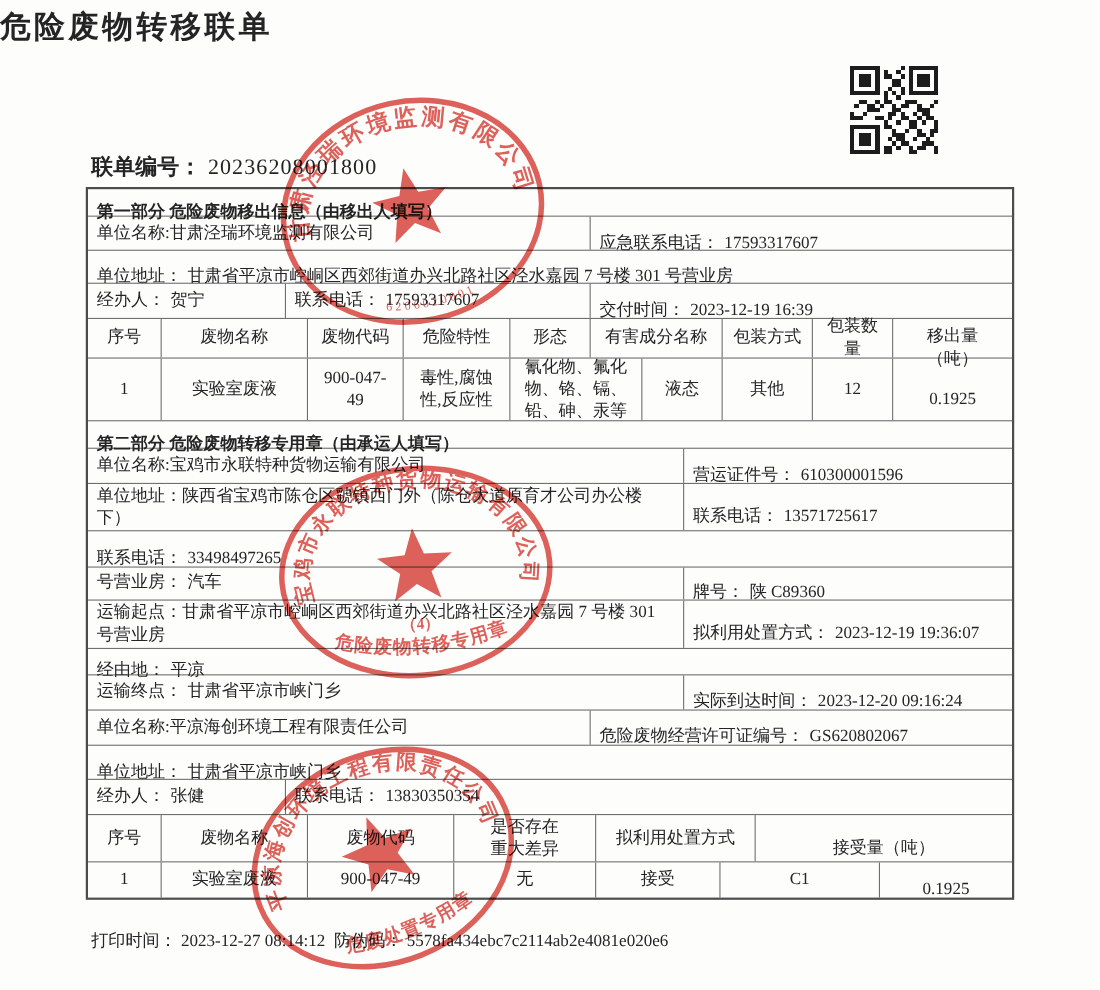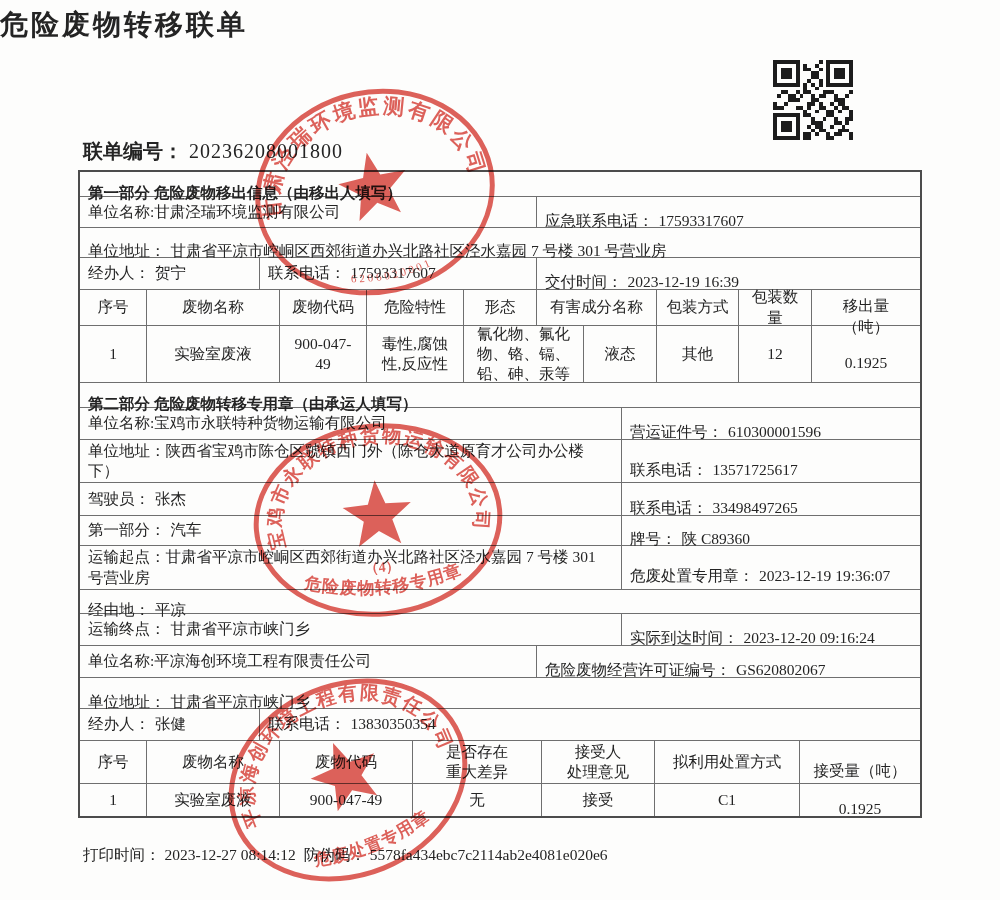--- a/index.html
+++ b/index.html
@@ -331,45 +331,41 @@
   <div class="row" style="height:43px">
     <div class="c" style="width:542px">
       <span><span class="lab">单位地址：</span><span>陕西省宝鸡市陈仓区虢镇西门外（陈仓大道原育才公司办公楼下）</span></span>
     </div>
     <div class="c grow">
       <span class="lab">联系电话：</span>
       <span class="val">13571725617</span>
     </div>
   </div>
   <div class="row" style="height:33px">
-    <div class="c" style="width:542px">
-      <span class="lab">驾驶员：</span>
-      <span class="val">张杰</span>
-    </div>
     <div class="c grow">
       <span class="lab">联系电话：</span>
       <span class="val">33498497265</span>
     </div>
   </div>
   <div class="row" style="height:30px">
     <div class="c" style="width:542px">
-      <span class="lab">第一部分：</span>
+      <span class="lab">号营业房：</span>
       <span class="val">汽车</span>
     </div>
     <div class="c grow">
       <span class="lab">牌号：</span>
       <span class="val">陕 C89360</span>
     </div>
   </div>
   <div class="row" style="height:44px">
     <div class="c" style="width:542px">
       <span><span class="lab">运输起点：</span><span>甘肃省平凉市崆峒区西郊街道办兴北路社区泾水嘉园 7 号楼 301 号营业房</span></span>
     </div>
     <div class="c grow">
-      <span class="lab">危废处置专用章：</span>
+      <span class="lab">拟利用处置方式：</span>
       <span class="val">2023-12-19 19:36:07</span>
     </div>
   </div>
   <div class="row" style="height:24px">
     <div class="c grow">
       <span class="lab">经由地：</span>
       <span class="val">平凉</span>
     </div>
   </div>
   <div class="row" style="height:32px">
@@ -409,22 +405,20 @@
       <span class="val">13830350354</span>
     </div>
   </div>
 
   <div class="row" style="height:43px">
     <div class="c center pre" style="width:67px">序号</div>
     <div class="c center pre" style="width:133px">废物名称</div>
     <div class="c center pre" style="width:133px">废物代码</div>
     <div class="c center pre" style="width:129px">是否存在
 重大差异</div>
-    <div class="c center pre" style="width:113px">接受人
-处理意见</div>
     <div class="c center pre" style="width:145px">拟利用处置方式</div>
     <div class="c center pre grow">接受量（吨）</div>
   </div>
   <div class="row" style="height:32px">
     <div class="c center" style="width:67px">1</div>
     <div class="c center" style="width:133px">实验室废液</div>
     <div class="c center" style="width:133px">900-047-49</div>
     <div class="c center" style="width:129px">无</div>
     <div class="c center" style="width:113px">接受</div>
     <div class="c center" style="width:145px">C1</div>

